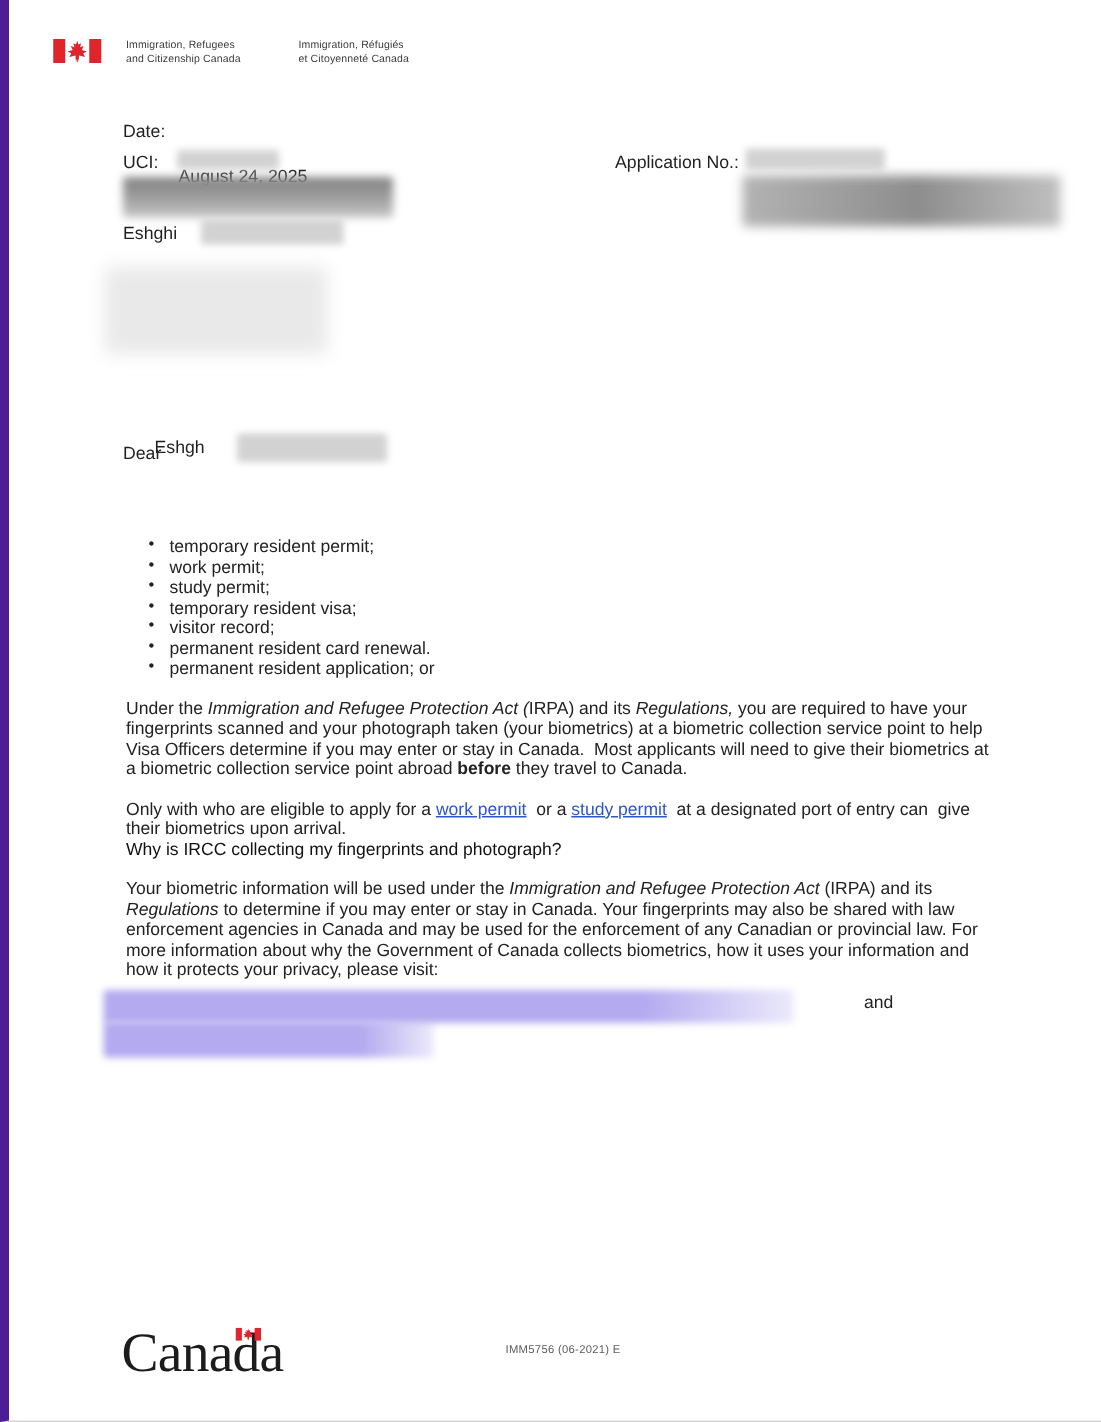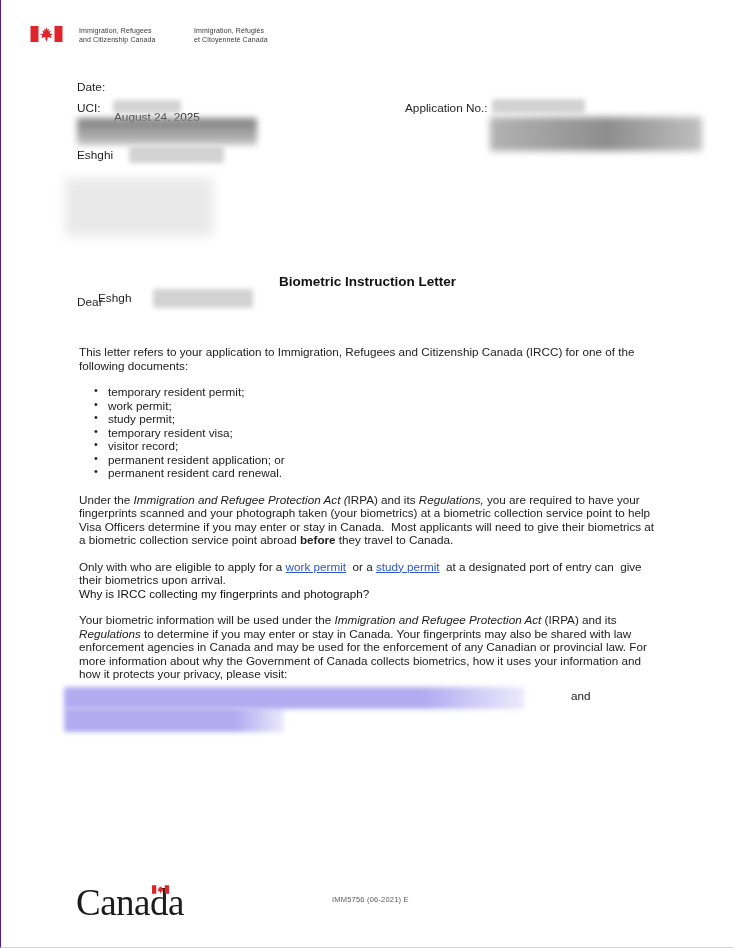--- a/index.html
+++ b/index.html
@@ -1,19 +1,19 @@
 <!DOCTYPE html>
 <html style="--flag-red: #df242c; --link-blue: #2b57c8; --redact-purple: #b3aaf0;"><head>
 <meta charset="utf-8">
 <style>
   html,body{margin:0;padding:0;background:#ffffff;}
   .page{
     position:relative;width:734px;height:948px;background:#fff;overflow:hidden;
     font-family:"Liberation Sans",sans-serif;color:#232323;
-    border-left:1px solid #4c1d95;border-bottom:1px solid #d4d4d4;box-sizing:border-box;
+    border-left:6px solid #4c1d95;border-bottom:1px solid #d4d4d4;box-sizing:border-box;
   }
   .abs{position:absolute;}
   
   .dept{font-size:7px;line-height:8.6px;color:#3b3b3b;letter-spacing:.1px;}
   .flag-svg{display:block;}
   .flag-fill{fill:var(--flag-red,#df242c);}
   
   .meta-text{font-size:11.8px;color:#1f1f1f;}
   .redact{position:absolute;border-radius:2px;}
   .redact-light{background:#d2d2d2;filter:blur(2.5px);}
@@ -72,37 +72,35 @@
   <div class="redact redact-light" style="left:491px;top:99px;width:93px;height:14px;"></div>
 
   <div class="redact redact-dark" style="left:76px;top:118px;width:180px;height:27px;"></div>
   <div class="redact redact-dark-r" style="left:489px;top:117px;width:212px;height:34px;"></div>
 
   <span class="abs meta-text" style="left:76px;top:148px;">Eshghi</span>
   <div class="redact redact-light" style="left:128px;top:146px;width:95px;height:17px;"></div>
 
   <div class="redact redact-address" style="left:64px;top:178px;width:148px;height:58px;"></div>
 
-  <div class="abs title" style="left:0;right:0;top:274px;">Biometric Instruction Letter</div>
   <span class="abs meta-text" style="left:76px;top:295px;">Dear</span>
   <span class="abs meta-text" style="left:97px;top:291px;text-align:right;">Eshgh</span>
   <div class="redact redact-light" style="left:152px;top:289px;width:100px;height:19px;"></div>
 
   <div class="abs content" style="left:78px;top:345px;">
 
-    <p>This letter refers to your application to Immigration, Refugees and Citizenship Canada (IRCC) for one of the following documents:</p>
 
     <ul class="bullets">
       <li>temporary resident permit;</li>
       <li>work permit;</li>
       <li>study permit;</li>
       <li>temporary resident visa;</li>
       <li>visitor record;</li>
+      <li>permanent resident card renewal.</li>
       <li>permanent resident application; or</li>
-      <li>permanent resident card renewal.</li>
     </ul>
 
     <p class="sp"><span>Under the </span><span class="it">Immigration and Refugee Protection Act (</span><span>IRPA) and its </span><span class="it">Regulations,</span><span> you are required to have your fingerprints scanned and your photograph taken (your biometrics) at a biometric collection service point to help Visa Officers determine if you may enter or stay in Canada.  Most applicants will need to give their biometrics at a biometric collection service point abroad </span><span class="bd">before</span><span> they travel to Canada.</span></p>
 
     <p class="sp"><span>Only with who are eligible to apply for a </span><span class="lnk">work permit</span><span>  or a </span><span class="lnk">study permit</span><span>  at a designated port of entry can  give their biometrics upon arrival.</span></p>
 
     <p class="why-heading">Why is IRCC collecting my fingerprints and photograph?</p>
 
     <p class="sp"><span>Your biometric information will be used under the </span><span class="it">Immigration and Refugee Protection Act</span><span> (IRPA) and its </span><span class="it">Regulations</span><span> to determine if you may enter or stay in Canada. Your fingerprints may also be shared with law enforcement agencies in Canada and may be used for the enforcement of any Canadian or provincial law. For more information about why the Government of Canada collects biometrics, how it uses your information and how it protects your privacy, please visit:</span></p>
 

